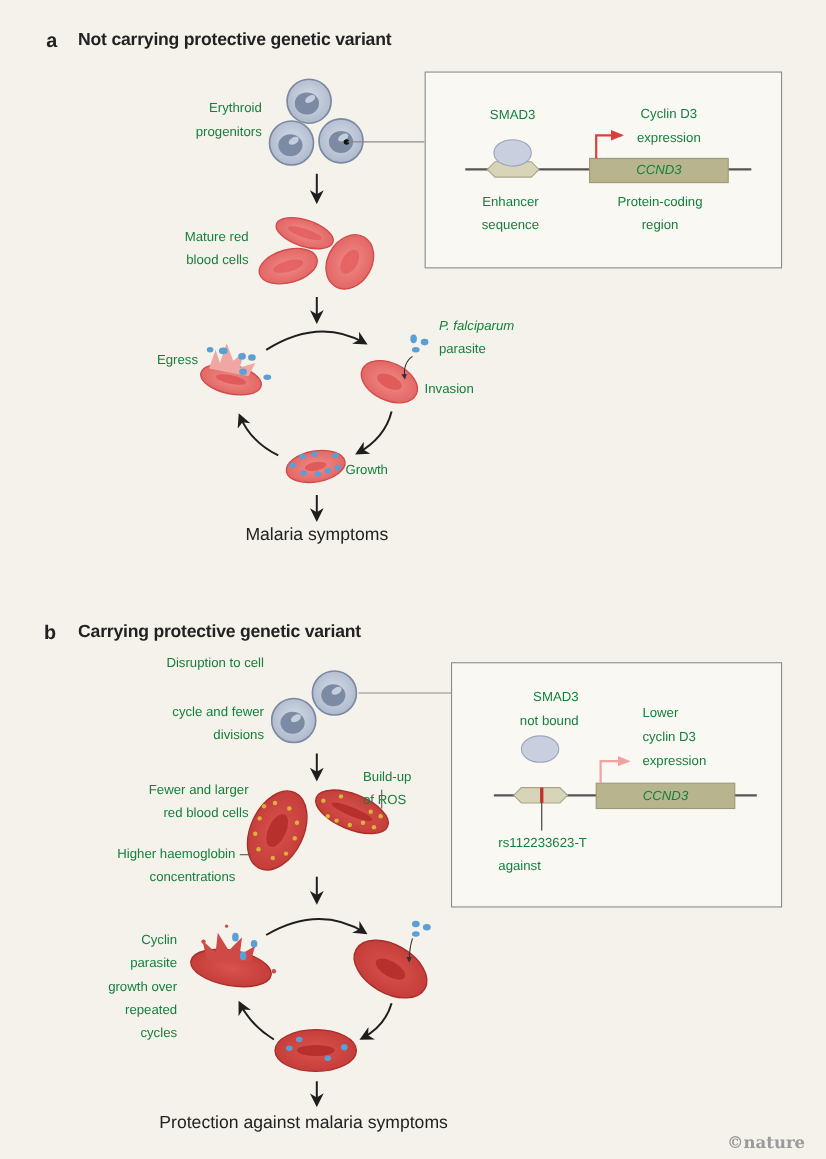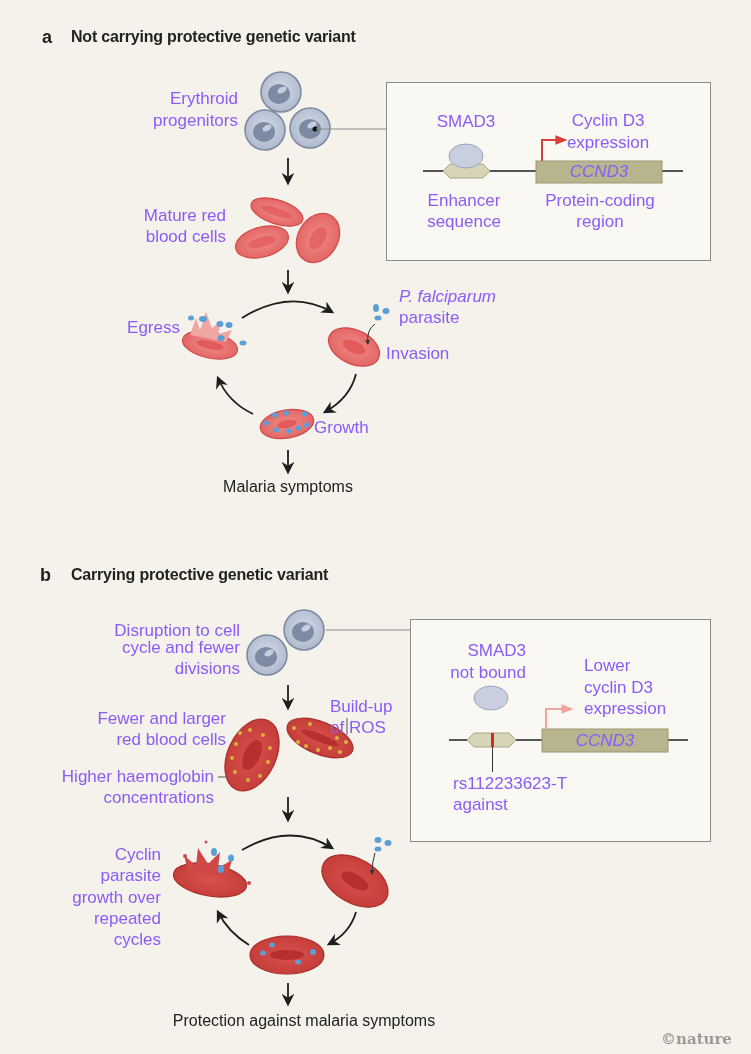--- a/index.html
+++ b/index.html
@@ -1,25 +1,25 @@
 <!DOCTYPE html>
 <html><head>
 <meta charset="utf-8">
 <style>
   html, body { margin:0; padding:0; }
   body { width:751px; height:1054px; background:#f4f2ea; position:relative; overflow:hidden;
          font-family:"Liberation Sans", sans-serif; color:#222; }
   .abs { position:absolute; }
   .panel-letter { font-weight:bold; font-size:18px; }
   .panel-title { font-weight:bold; font-size:16px; letter-spacing:-0.2px; }
-  .lbl { font-size:17px; line-height:21px; color:#8b5cf6; }
+  .lbl { font-size:12px; line-height:21px; color:#15803d; }
   .r { text-align:right; }
   .c { text-align:center; }
   .bold { font-weight:normal; font-size:16px; }
-  .box { position:absolute; background:#f9f8f3; border:1.5px solid #8a8a8a;margin-top:17px; }
+  .box { position:absolute; background:#f9f8f3; border:1.5px solid #8a8a8a; }
   .ital { font-style:italic; }
   svg { position:absolute; left:0; top:0; }
   .credit { font-family:"DejaVu Serif", serif; font-weight:bold; color:#9a9a9a; font-size:15px; }
 </style>
 </head>
 <body>
 
 <svg width="751" height="1054">
   <defs>
     <marker id="ah" viewBox="0 0 10 10" refX="8" refY="5" markerWidth="7" markerHeight="7" orient="auto">
@@ -278,34 +278,34 @@
 <div class="abs lbl ital" style="left:399px;top:286px;">P. falciparum</div>
 <div class="abs lbl" style="left:399px;top:307px;">parasite</div>
 <div class="abs lbl" style="left:386px;top:343px;">Invasion</div>
 <div class="abs lbl" style="left:314px;top:417px;">Growth</div>
 
 <div class="abs bold c" style="left:138px;top:478px;width:300px;">Malaria symptoms</div>
 
 <div class="abs panel-letter" style="left:40px;top:565px;">b</div>
 <div class="abs panel-title" style="left:71px;top:566px;">Carrying protective genetic variant</div>
 
-<div class="abs lbl r" style="left:40px;top:620px;width:200px;">Disruption to cell</div>
+<div class="abs lbl r" style="left:40px;top:592px;width:200px;">Disruption to cell</div>
 <div class="abs lbl r" style="left:40px;top:637px;width:200px;">cycle and fewer</div>
 <div class="abs lbl r" style="left:40px;top:658px;width:200px;">divisions</div>
 
 <div class="abs lbl r" style="left:30px;top:708px;width:196px;">Fewer and larger</div>
 <div class="abs lbl r" style="left:30px;top:729px;width:196px;">red blood cells</div>
 
 <div class="abs lbl" style="left:330px;top:696px;">Build-up</div>
 <div class="abs lbl" style="left:330px;top:717px;">of ROS</div>
 
 <div class="abs lbl r" style="left:20px;top:766px;width:194px;">Higher haemoglobin</div>
 <div class="abs lbl r" style="left:20px;top:787px;width:194px;">concentrations</div>
 
 <div class="abs lbl r" style="left:40px;top:844px;width:121px;">Cyclin</div>
 <div class="abs lbl r" style="left:40px;top:865px;width:121px;">parasite</div>
 <div class="abs lbl r" style="left:40px;top:887px;width:121px;">growth over</div>
 <div class="abs lbl r" style="left:40px;top:908px;width:121px;">repeated</div>
 <div class="abs lbl r" style="left:40px;top:929px;width:121px;">cycles</div>
 
-<div class="abs bold c" style="left:104px;top:1012px;width:400px;">Protection against malaria symptoms</div>
+<div class="abs bold c" style="left:76px;top:1012px;width:400px;">Protection against malaria symptoms</div>
 
 <div class="abs credit" style="left:661px;top:1030px;">©nature</div>
 
 </body></html>

